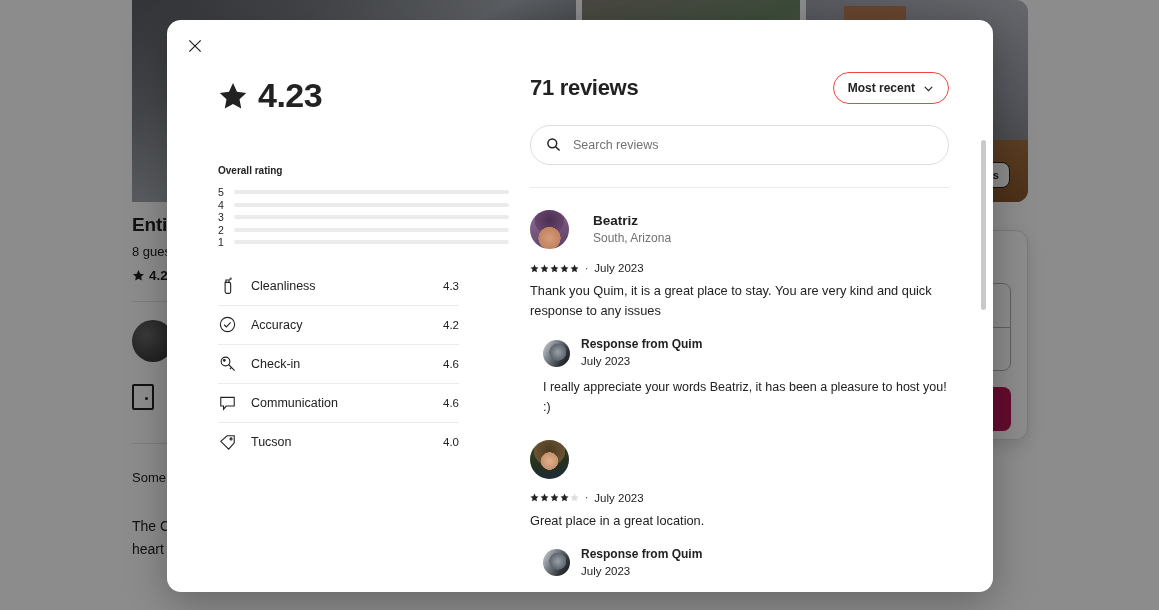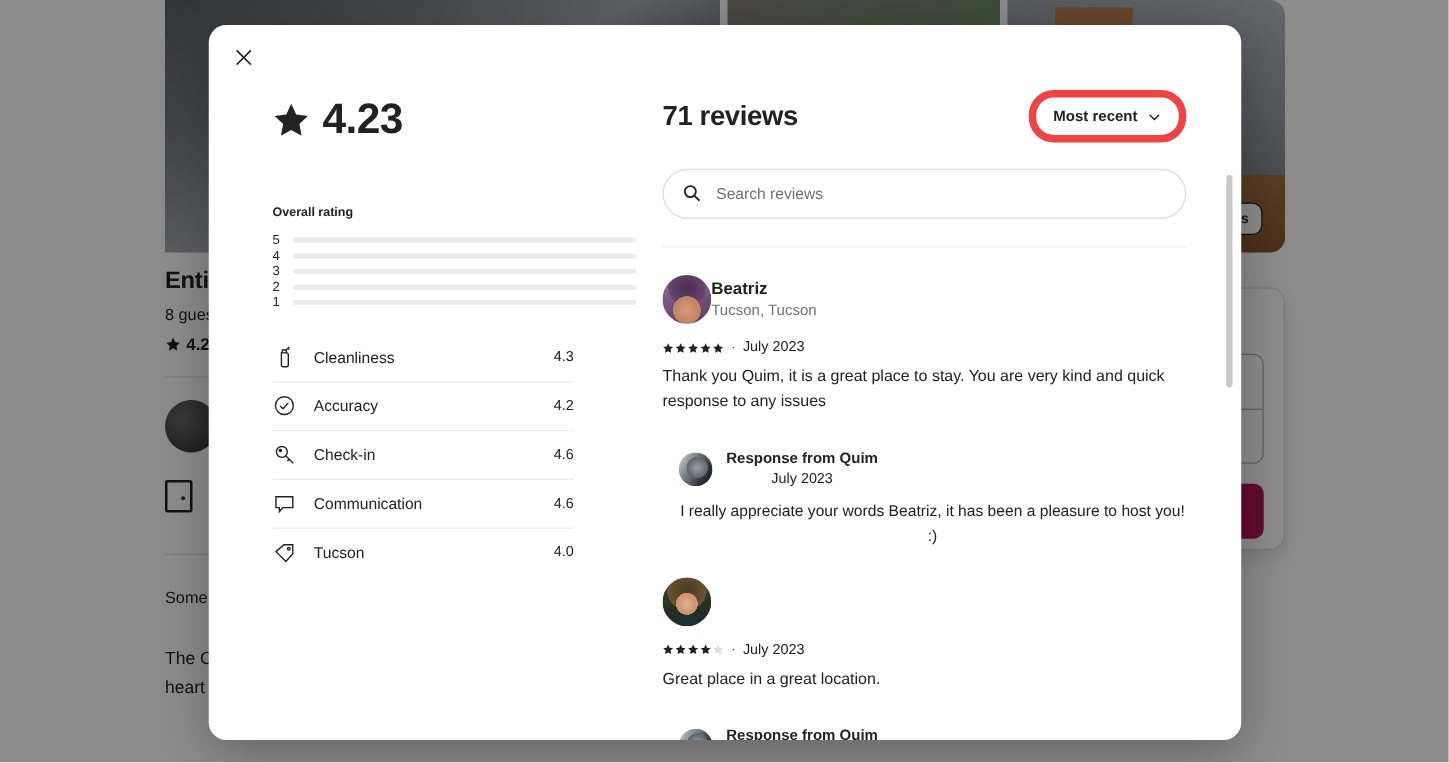--- a/index.html
+++ b/index.html
@@ -152,42 +152,42 @@
   .cat-val { font-size: 11.5px; color: #222; }
 
   
   .right-pane {
     flex: 1; padding: 52px 44px 0 20px; position: relative; overflow: hidden;
   }
   .rev-head { display: flex; align-items: center; justify-content: space-between; }
   .rev-count { font-size: 22px; font-weight: bold; color: #222; letter-spacing: -.3px; }
   .sort-btn {
     display: flex; align-items: center; gap: 8px;
-    border: 6px solid #ef4444; border-radius: 20px;
+    border: 1px solid #ef4444; border-radius: 20px;
     background: #fff; cursor: pointer;
     padding: 8px 14px; font-size: 12px; font-weight: bold; color: #222;
     font-family: "Liberation Sans", sans-serif;
   }
 
   .search-wrap { margin-top: 21px; position: relative; }
   .search-input {
     width: 100%; height: 40px; border: 1px solid #dddddd; border-radius: 22px;
     padding: 0 16px 0 42px; font-size: 12.5px; color: #222;
     font-family: "Liberation Sans", sans-serif; outline: none; background: #fff;
   }
   .search-input::placeholder { color: #717171; }
   .search-ico {
     position: absolute; left: 16px; top: 12px; width: 15px; height: 15px; color: #222;
   }
 
   .rev-divider { height: 1px; background: #ebebeb; margin-top: 22px; }
 
   .rev-list { margin-top: 22px; }
   .review { margin-bottom: 23px; }
-  .rev-user { display: flex; align-items: center; gap: 0; }
+  .rev-user { display: flex; align-items: center; gap: 24px; }
   .avatar { width: 39px; height: 39px; border-radius: 50%; flex: none; overflow: hidden; }
   .av-beatriz { background:
      radial-gradient(circle at 50% 72%, #d89a7a 0%, #c08460 32%, transparent 33%),
      radial-gradient(circle at 50% 26%, #4a2f50 0%, #6b4470 42%, transparent 43%),
      linear-gradient(160deg,#8d6f93,#5a3b63); }
   .av-louw { background:
      radial-gradient(circle at 50% 54%, #e0b18f 0%, #c7916b 30%, transparent 31%),
      radial-gradient(circle at 50% 26%, #4b3a22 0%, #6b5432 45%, transparent 46%),
      linear-gradient(170deg,#3a4a2c,#24301d 60%,#1d2b3f); }
   .av-quim { background:
@@ -201,21 +201,21 @@
   .stars svg { width: 9px; height: 9px; }
   .star-on { color: #222222; }
   .star-off { color: #dddddd; }
   .rev-dot { font-size: 10px; color: #222; }
   .rev-date { font-size: 11.5px; color: #222; }
 
   .rev-text {
     margin-top: 7px; font-size: 12.8px; line-height: 1.58; color: #222;
   }
 
-  .response { margin-top: 28px; padding-left: 13px; text-align: center; }
+  .response { margin-top: 16px; padding-left: 13px; }
   .resp-head { display: flex; align-items: center; gap: 11px; }
   .resp-av { width: 27px; height: 27px; border-radius: 50%; flex: none; }
   .resp-name { font-size: 12px; font-weight: bold; color: #222; line-height: 1.3; }
   .resp-date { font-size: 11.5px; color: #222; line-height: 1.4; }
   .resp-text { margin-top: 9px; font-size: 12.5px; line-height: 1.55; color: #222; }
 
   .scrollbar {
     position: absolute; right: 7px; top: 120px; width: 5px; height: 170px;
     background: #c9c9c9; border-radius: 3px;
   }
@@ -421,21 +421,21 @@
 
         <div class="rev-divider"></div>
 
         <div class="rev-list">
 
           <div class="review">
             <div class="rev-user">
               <div class="avatar av-beatriz"></div>
               <div>
                 <div class="rev-name">Beatriz</div>
-                <div class="rev-loc">Tucson, Tucson</div>
+                <div class="rev-loc">South, Arizona</div>
               </div>
             </div>
             <div class="rev-meta">
               <span class="stars">
                 <svg viewBox="0 0 24 24" class="star-on">
                     <path fill="currentColor" d="M12 1.6l3.2 6.9 7.4 1-5.4 5.1 1.4 7.4L12 18.4 5.4 22l1.4-7.4L1.4 9.5l7.4-1z"></path>
                   </svg>
                 <svg viewBox="0 0 24 24" class="star-on">
                     <path fill="currentColor" d="M12 1.6l3.2 6.9 7.4 1-5.4 5.1 1.4 7.4L12 18.4 5.4 22l1.4-7.4L1.4 9.5l7.4-1z"></path>
                   </svg>

